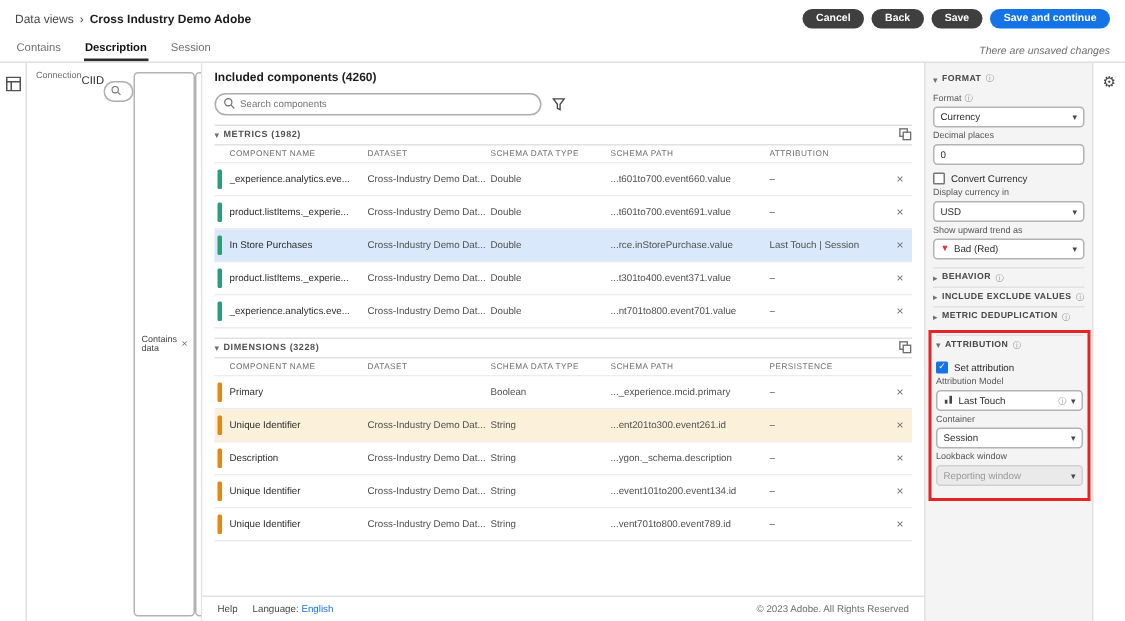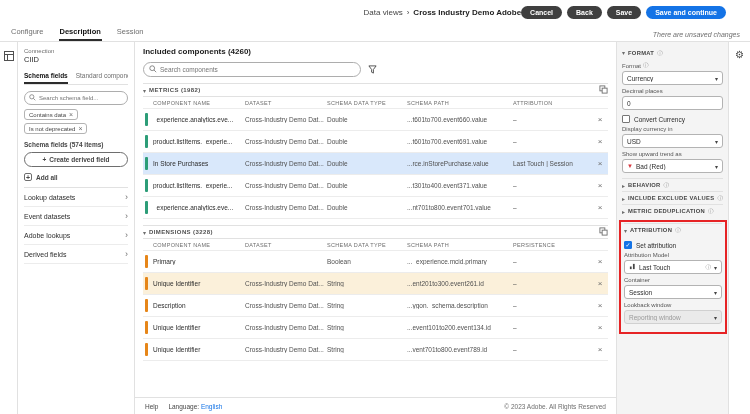--- a/index.html
+++ b/index.html
@@ -1,41 +1,41 @@
 <!DOCTYPE html>
 <html><head>
 <meta charset="utf-8">
 <style>
   * { margin:0; padding:0; box-sizing:border-box; }
   html,body { width:750px; height:414px; }
   body { font-family:"Liberation Sans", sans-serif; font-size:7px; color:#2c2c2c; background:#fff; overflow:hidden; }
   .app { width:750px; height:414px; display:flex; flex-direction:column; }
 
   
-  .topbar { height:24px; display:flex; align-items:center; justify-content:flex-end; padding:0 24px; background:#fff; }
+  .topbar { height:24px; display:flex; align-items:center; justify-content:space-between; padding:0 10px; background:#fff; }
   .breadcrumb { font-size:8px; color:#464646; display:flex; gap:4px; align-items:center; }
   .breadcrumb .title { font-weight:bold; color:#1d1d1d; }
   .topbar-actions { display:flex; gap:5px; align-items:center; }
   .btn { border:none; border-radius:9px; padding:3px 9px; font-size:7px; font-weight:bold; font-family:inherit; cursor:pointer; white-space:nowrap; }
   .btn-dark { background:#3f3f3f; color:#fff; }
   .btn-blue { background:#1473e6; color:#fff; }
 
   
   .subbar { height:17px; display:flex; align-items:flex-end; justify-content:space-between; padding:0 10px; background:#fff; }
   .tabs { display:flex; gap:14px; }
   .tab { font-size:7.5px; color:#6e6e6e; padding:1px 1px 3px; cursor:pointer; }
   .tab.active { color:#131313; font-weight:bold; border-bottom:2px solid #2c2c2c; }
   .unsaved { font-size:7px; font-style:italic; color:#6e6e6e; padding-bottom:3px; }
 
   
   .bodyrow { flex:1; min-height:0; display:flex; background:#f5f5f5; border-top:1px solid #e1e1e1; }
   .iconstrip { width:18px; background:#fff; border-right:1px solid #e1e1e1; display:flex; justify-content:center; padding-top:9px; }
 
   
-  .sidebar { width:117px; background:#fff; border-right:1px solid #e1e1e1; padding:6px 6px 0; overflow:hidden; display:flex; flex-direction:column; }
+  .sidebar { width:117px; background:#fff; border-right:1px solid #e1e1e1; padding:6px 6px 0; overflow:hidden; display:flex; flex-direction:row; }
   .conn-label { font-size:6px; color:#6e6e6e; }
   .conn-name { font-size:7.5px; color:#2c2c2c; margin:1px 0 6px; }
   .side-tabs { display:flex; gap:8px; border-bottom:1px solid #e1e1e1; white-space:nowrap; overflow:hidden; }
   .side-tab { font-size:6.5px; color:#6e6e6e; padding:2px 0 3px; cursor:pointer; }
   .side-tab.active { color:#131313; font-weight:bold; border-bottom:2px solid #2c2c2c; }
   .searchbox { margin:6px 0 4px; height:14px; border:1px solid #adadad; border-radius:8px; background:#fff; display:flex; align-items:center; gap:3px; padding:0 4px; }
   .searchbox input { border:none; outline:none; width:100%; font-size:6px; font-family:inherit; color:#2c2c2c; background:transparent; }
   .chip { display:inline-flex; align-items:center; gap:3px; border:1px solid #b3b3b3; border-radius:3px; padding:1px 4px; font-size:6px; color:#464646; margin-bottom:3px; width:max-content; cursor:pointer; }
   .count-label { font-size:6.5px; font-weight:bold; color:#464646; margin:4px 0 4px; }
   .pillbtn { display:flex; align-items:center; justify-content:center; gap:3px; border:1.5px solid #6e6e6e; border-radius:9px; height:15px; font-size:6.5px; font-weight:bold; color:#464646; background:#fff; margin-bottom:4px; cursor:pointer; }
@@ -121,21 +121,21 @@
     <div class="topbar-actions">
       <button class="btn btn-dark">Cancel</button>
       <button class="btn btn-dark">Back</button>
       <button class="btn btn-dark">Save</button>
       <button class="btn btn-blue">Save and continue</button>
     </div>
   </header>
 
   <div class="subbar">
     <nav class="tabs">
-      <span class="tab">Configure</span>
+      <span class="tab">Contains</span>
       <span class="tab active">Description</span>
       <span class="tab">Session</span>
     </nav>
     <span class="unsaved">There are unsaved changes</span>
   </div>
 
   <div class="bodyrow">
 
     <div class="iconstrip">
       <span>

